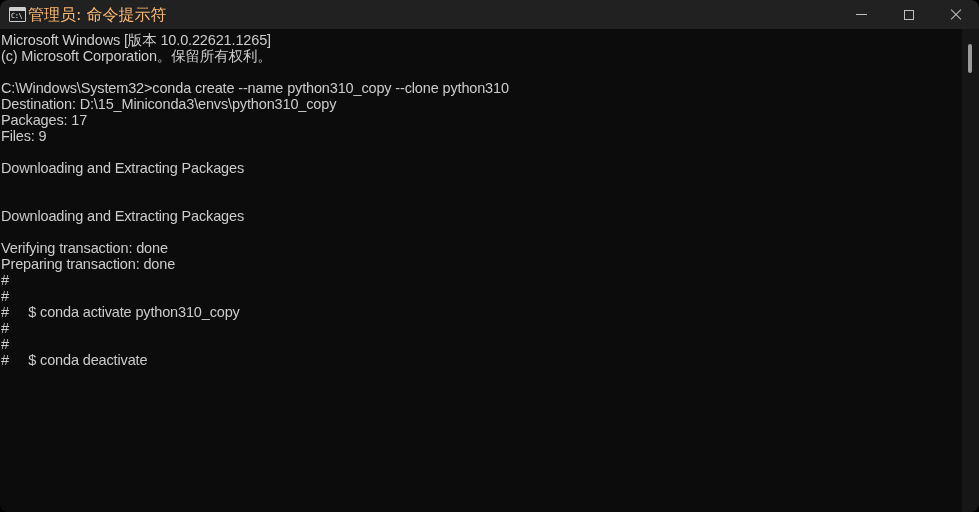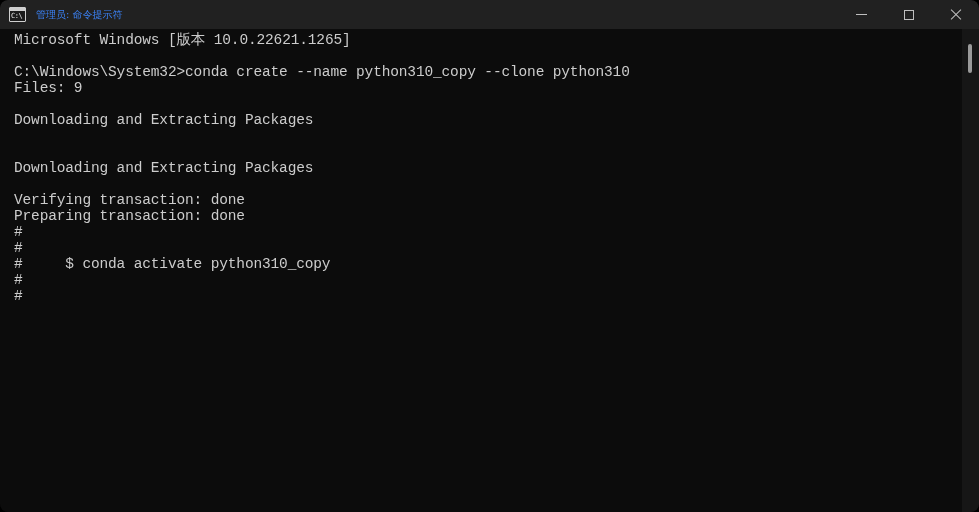--- a/index.html
+++ b/index.html
@@ -70,24 +70,24 @@
     bottom: 0;
     color: #e6e6e6;
     font-family: "DejaVu Sans Mono", monospace;
     font-size: 7px;
     line-height: 10px;
     letter-spacing: -0.5px;
     text-align: left;
     overflow: hidden;
   }
   #title-text {
-    margin-left: 10px;
-    color: #3b82f6;
+    margin-left: 2px;
+    color: #fdba74;
     font-family: "DejaVu Sans", sans-serif;
-    font-size: 10px;
+    font-size: 16px;
     line-height: 29px;
     white-space: nowrap;
   }
 
   #title-controls {
     display: flex;
     height: 29px;
     flex: 0 0 auto;
   }
   .ctrl-btn {
@@ -141,25 +141,25 @@
   #screen {
     position: absolute;
     left: 0;
     top: 3px;
     width: 962px;
   }
   .line {
     height: 16px;
     line-height: 16px;
     color: #cccccc;
-    font-family: Liberation Mono, monospace;
+    font-family: Liberation Sans, sans-serif;
     font-size: 14.5px;
     letter-spacing: -0.15px;
     white-space: pre;
-    padding-left: 14px;
+    padding-left: 1px;
   }
 
   
   #scrollbar {
     position: absolute;
     right: 0;
     top: 29px;
     width: 17px;
     height: 483px;
     background: #161616;
@@ -197,36 +197,40 @@
       </div>
       <div class="ctrl-btn">
         <div class="glyph-close"></div>
       </div>
     </div>
   </div>
 
   <div id="terminal">
     <div id="screen">
         <div class="line">Microsoft Windows [版本 10.0.22621.1265]</div>
+        <div class="line">(c) Microsoft Corporation。保留所有权利。</div>
         <div class="line"></div>
         <div class="line">C:\Windows\System32&gt;conda create --name python310_copy --clone python310</div>
+        <div class="line">Destination: D:\15_Miniconda3\envs\python310_copy</div>
+        <div class="line">Packages: 17</div>
         <div class="line">Files: 9</div>
         <div class="line"></div>
         <div class="line">Downloading and Extracting Packages</div>
         <div class="line"></div>
         <div class="line"></div>
         <div class="line">Downloading and Extracting Packages</div>
         <div class="line"></div>
         <div class="line">Verifying transaction: done</div>
         <div class="line">Preparing transaction: done</div>
         <div class="line">#</div>
         <div class="line">#</div>
         <div class="line">#     $ conda activate python310_copy</div>
         <div class="line">#</div>
         <div class="line">#</div>
+        <div class="line">#     $ conda deactivate</div>
         <div class="line"></div>
         <div class="line"></div>
       </div>
   </div>
 
   <div id="scrollbar">
     <div id="scroll-thumb"></div>
   </div>
 
 </div>

